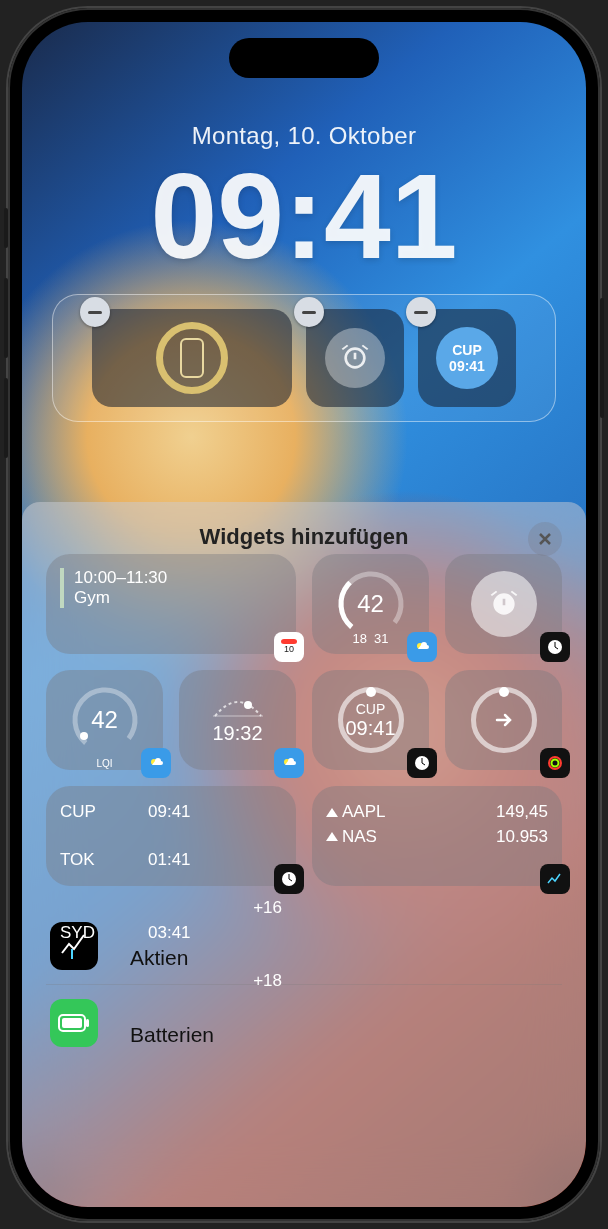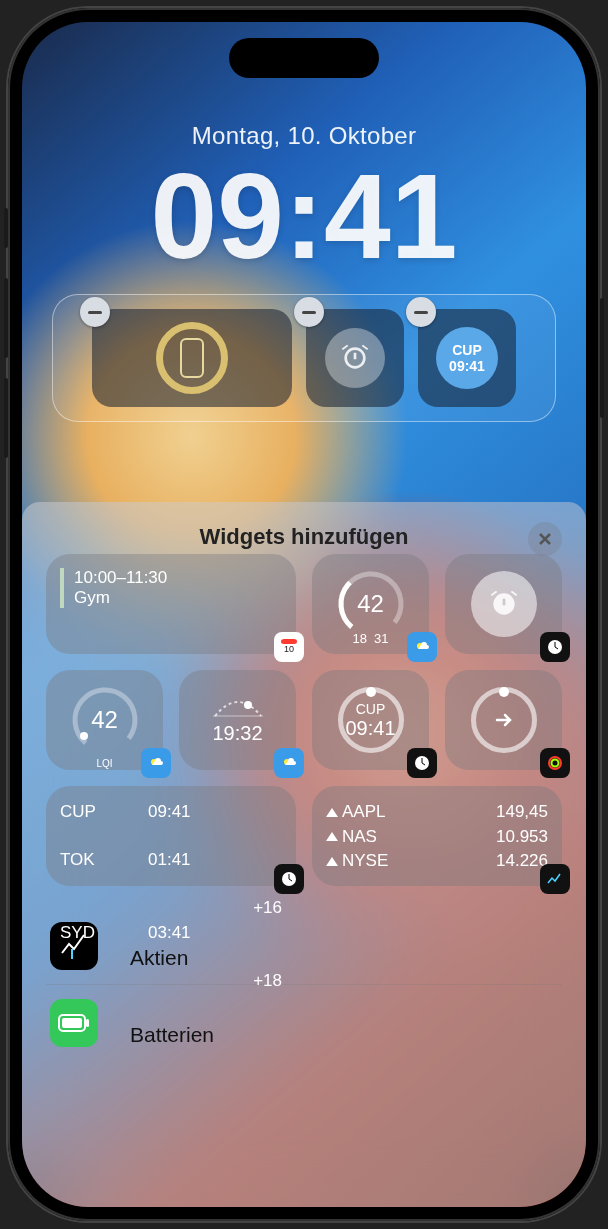--- a/index.html
+++ b/index.html
@@ -326,27 +326,20 @@
               </span>
               <span>149,45</span>
             </div>
           <div class="stk-row">
               <span>
                 <i class="tri"></i>
                 <span>NAS</span>
               </span>
               <span>10.953</span>
             </div>
-          <div class="stk-row">
-              <span>
-                <i class="tri"></i>
-                <span>NYSE</span>
-              </span>
-              <span>14.226</span>
-            </div>
           <div class="badge stk">
               <svg viewBox="0 0 16 16">
                 <path d="M1 12l4-5 3 3 5-7" stroke="#4cd5ff" fill="none" stroke-width="1.5"></path>
               </svg>
             </div>
         </div>
 
       </div>
 
       <div class="app-list">

